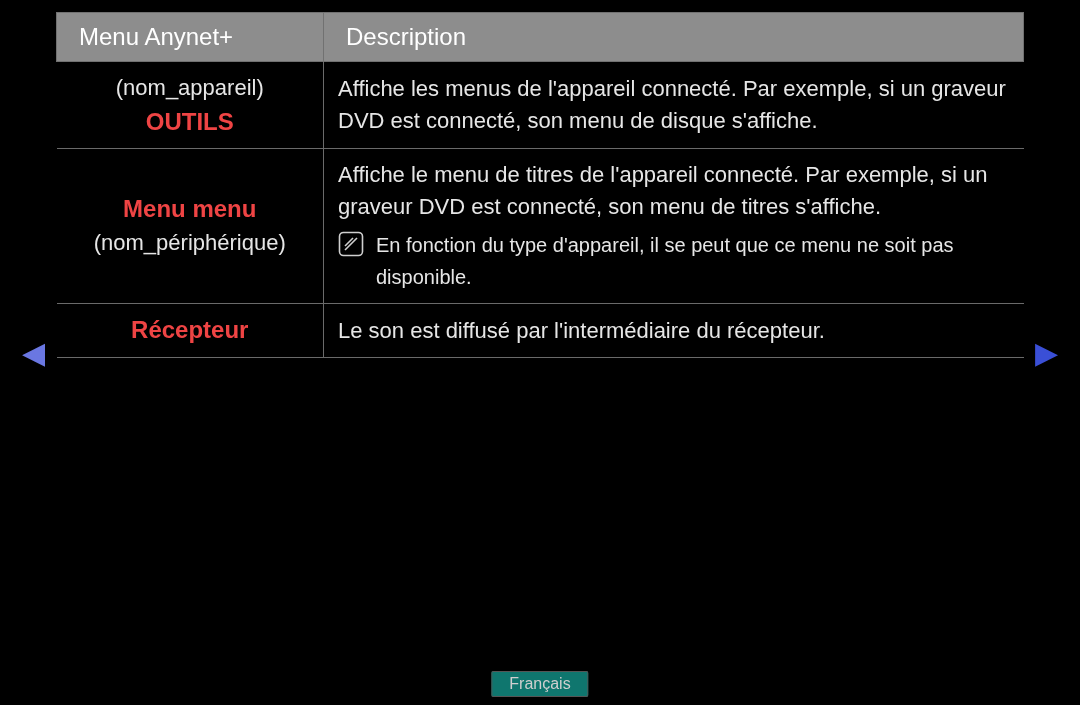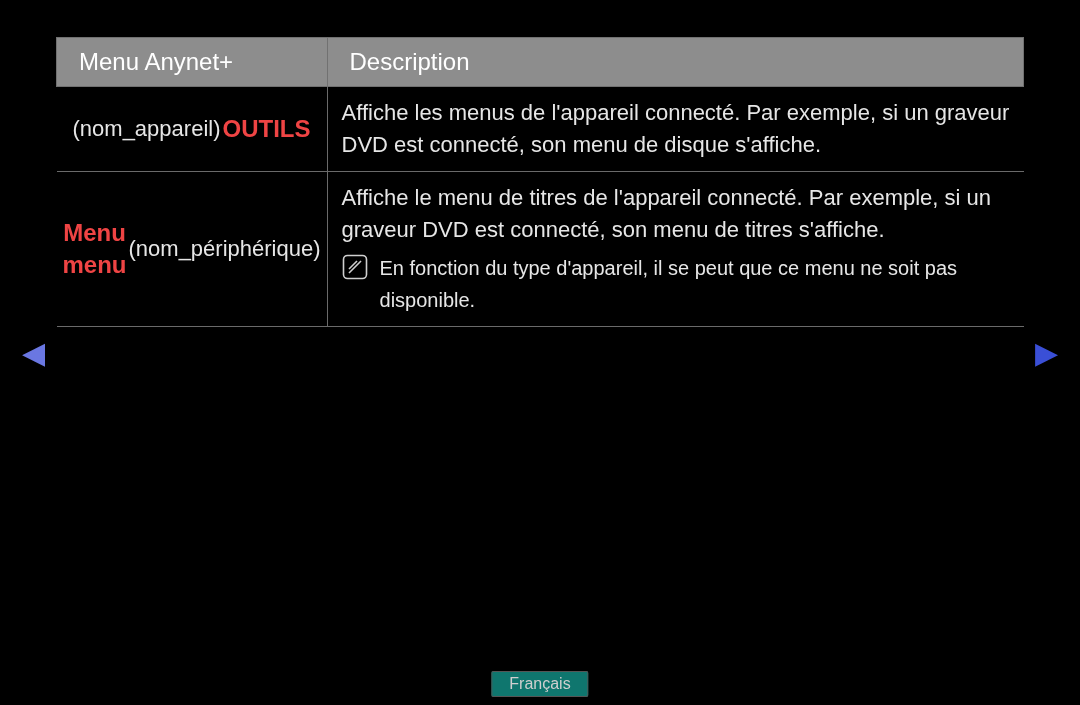--- a/index.html
+++ b/index.html
@@ -1,26 +1,26 @@
 <!DOCTYPE html>
 <html><head>
 <meta charset="utf-8">
 <style>
   html,body{margin:0;padding:0;width:1080px;height:705px;background:#000;font-family:"Helvetica Neue",Helvetica,Arial,sans-serif;-webkit-font-smoothing:antialiased;overflow:hidden}
   .page{position:relative;width:1080px;height:705px}
-  .table-wrap{position:absolute;left:56px;top:37px;width:968px}
+  .table-wrap{position:absolute;left:56px;top:12px;width:968px}
   table{border-collapse:collapse;width:100%}
   th,td{vertical-align:middle}
   thead th{background:#8d8d8d;color:#fff;font-weight:400;font-size:24px;text-align:left;padding:10px 8px 10px 22px;border:1px solid #717171}
   thead th.col-menu{width:236px}
   tbody td{border-bottom:1px solid #6a6a6a;color:#e6e6e6;font-size:22px;line-height:32px;padding:10px 10px}
   td.col-menu{border-right:1px solid #6a6a6a;text-align:center;color:#e6e6e6;font-size:22px;vertical-align:middle}
   td.col-desc{padding-left:14px;padding-right:8px;text-align:left}
   .bold-link{color:#ef4444;font-weight:700;font-size:24px}
-  .menu-stack{display:flex;flex-direction:row;align-items:center;justify-content:center;gap:2px}
+  .menu-stack{display:flex;flex-direction:column;align-items:center;justify-content:center;gap:2px}
   .menu-stack .sub{color:#e6e6e6;font-size:22px}
   .note-row{display:flex;align-items:flex-start;gap:12px;margin-top:6px}
   .note-icon{flex:0 0 auto;margin-top:2px}
   .note-text{flex:1;color:#e6e6e6;font-size:20px;line-height:32px}
   .arrow{position:absolute;top:338px;font-size:30px;line-height:1}
   .arrow-left{left:22px;color:#6a77e2}
   .arrow-right{right:22px;color:#3a4fd6}
   .lang-pill{position:absolute;left:50%;transform:translateX(-50%);bottom:8px;background:#0f766e;color:#cfcfcf;font-size:16px;padding:4px 18px;border-radius:2px;box-shadow:inset 0 0 0 1px #555}
   tbody tr:last-child td{border-bottom:1px solid #6a6a6a}
   tbody tr:first-child td{border-top:none}
@@ -64,20 +64,26 @@
                 <svg width="26" height="26" viewBox="0 0 26 26">
                   <rect x="1.5" y="1.5" width="23" height="23" rx="4" ry="4" fill="none" stroke="#cfcfcf" stroke-width="1.6"></rect>
                   <line x1="7" y1="19" x2="19" y2="7" stroke="#cfcfcf" stroke-width="1.6"></line>
                   <line x1="7" y1="15" x2="15" y2="7" stroke="#cfcfcf" stroke-width="1.6"></line>
                 </svg>
               </span>
               <span class="note-text">En fonction du type d'appareil, il se peut que ce menu ne soit pas disponible.</span>
             </div>
           </td>
         </tr>
+        <tr>
+          <td class="col-menu">
+            <span class="bold-link">Récepteur</span>
+          </td>
+          <td class="col-desc">Le son est diffusé par l'intermédiaire du récepteur.</td>
+        </tr>
       </tbody>
     </table>
   </div>
 
   <div class="arrow arrow-left">◀</div>
   <div class="arrow arrow-right">▶</div>
 
   <div class="lang-pill">Français</div>
 </div>
 

